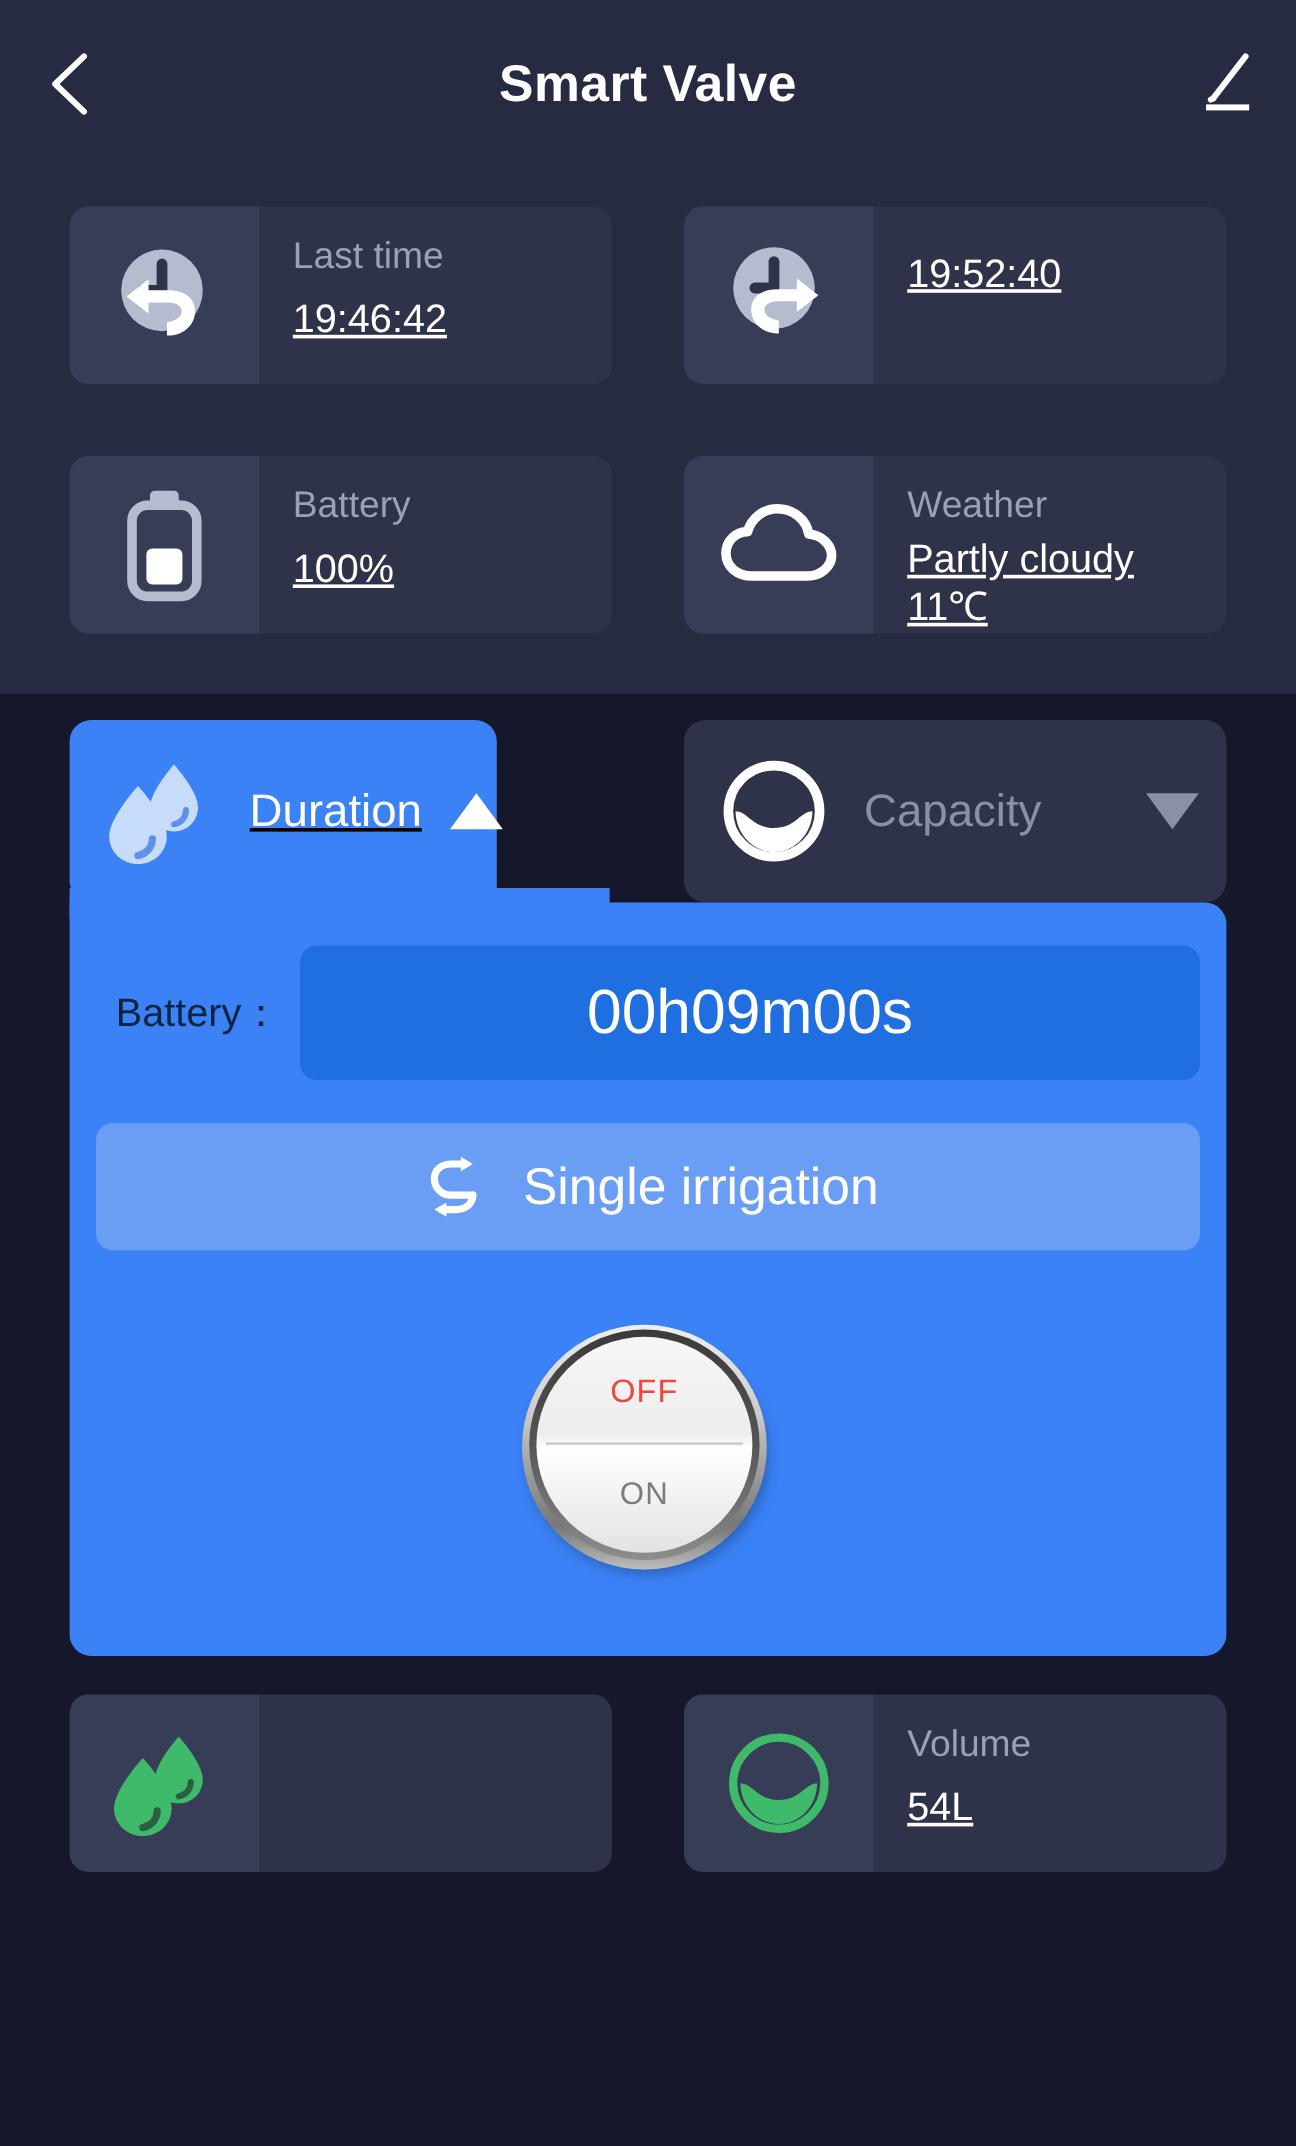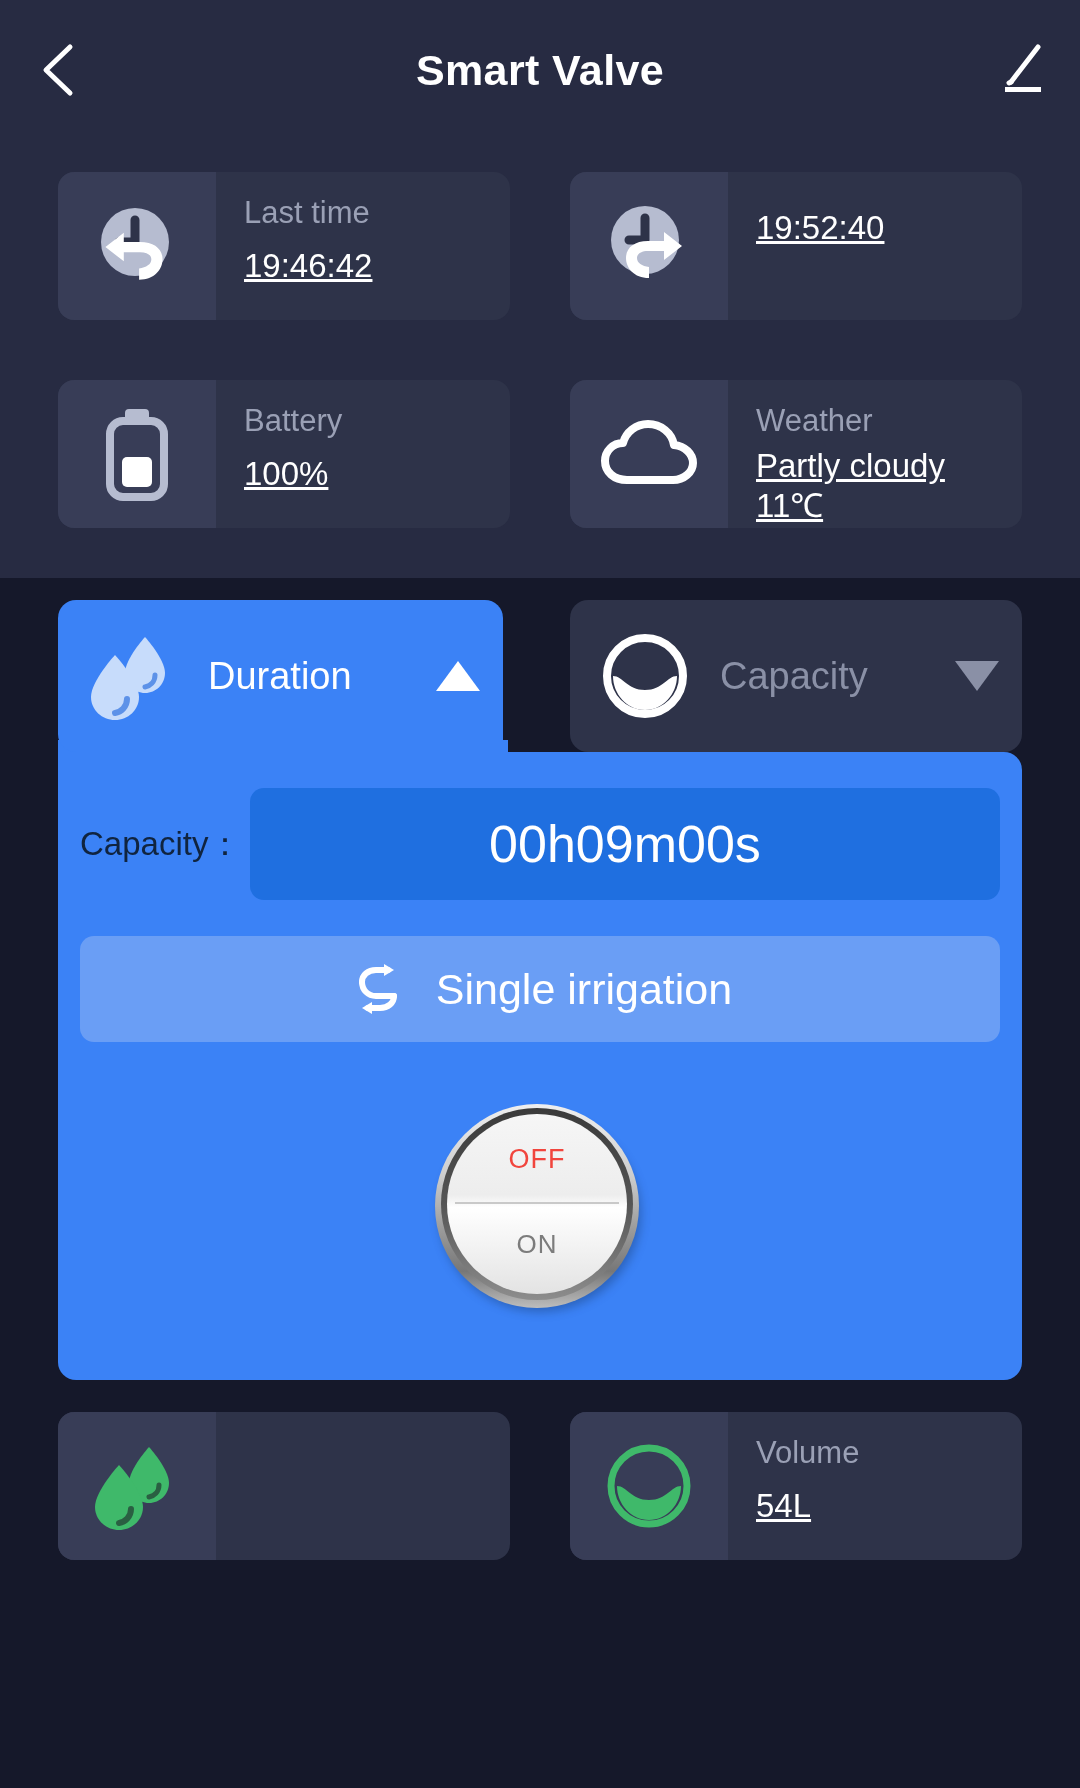--- a/index.html
+++ b/index.html
@@ -104,25 +104,26 @@
   }
   .tab {
     position: absolute;
     height: 152px;
     border-radius: 18px;
     display: flex;
     align-items: center;
   }
   .tab-duration {
     left: 58px; top: 0;
-    width: 445px;
+    width: 356px;
     background: #3b82f6;
     border-bottom-left-radius: 18px;
     border-bottom-right-radius: 0;
     z-index: 3;
+    text-decoration: underline;
   }
   .tab-capacity {
     left: 570px; top: 0;
     width: 452px;
     background: #2e3349;
   }
   .tab-icon {
     width: 150px;
     flex: 0 0 150px;
     display: flex; align-items: center; justify-content: center;
@@ -396,21 +397,21 @@
         <div class="tri-down"></div>
       </div>
     </div>
   </div>
 
   <div class="panel-cap"></div>
 
   <div class="panel">
 
     <div class="duration-row">
-      <div class="duration-label">Capacity：</div>
+      <div class="duration-label">Battery：</div>
       <div class="duration-field">
         <span class="duration-value">00h09m00s</span>
       </div>
     </div>
 
     <div class="irrigation-btn">
       <svg width="60" height="50" viewBox="0 0 60 50">
         <path d="M14 18 C14 11 20 6 28 6 L40 6" stroke="#ffffff" stroke-width="6" fill="none" stroke-linecap="round"></path>
         <path d="M36 0 L46 6 L36 12 Z" fill="#ffffff"></path>
         <path d="M46 32 C46 39 40 44 32 44 L20 44" stroke="#ffffff" stroke-width="6" fill="none" stroke-linecap="round"></path>

